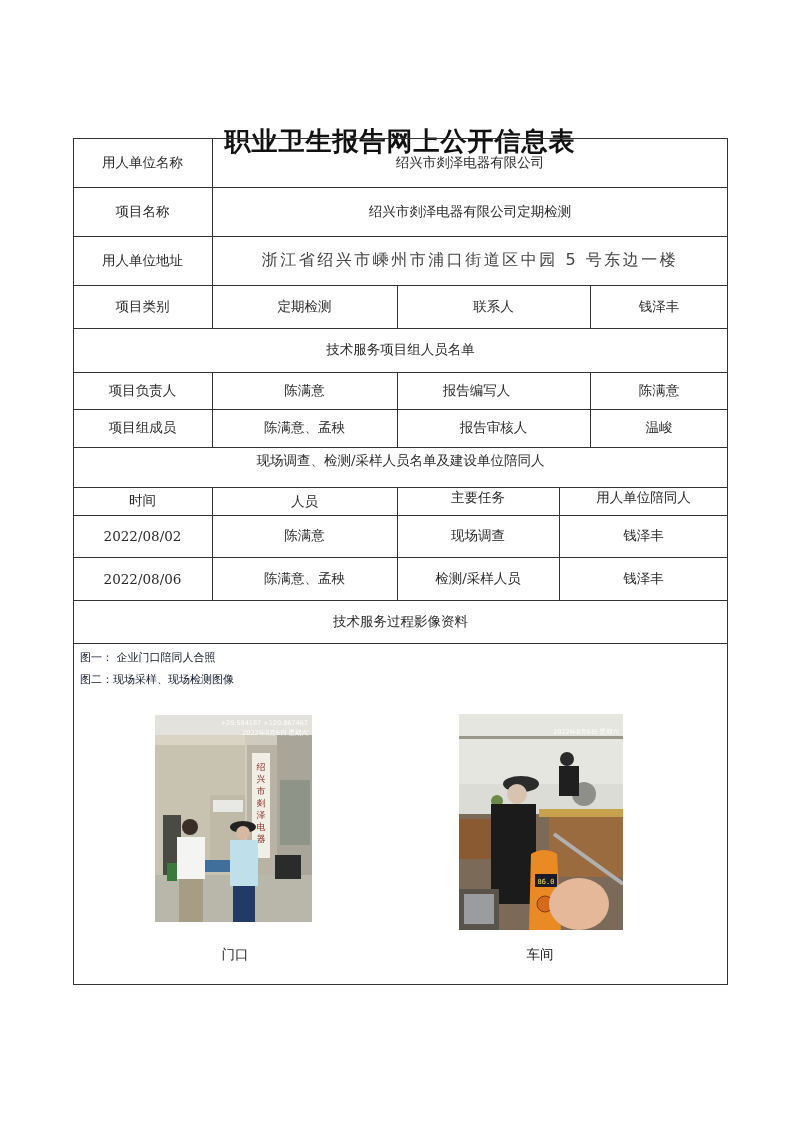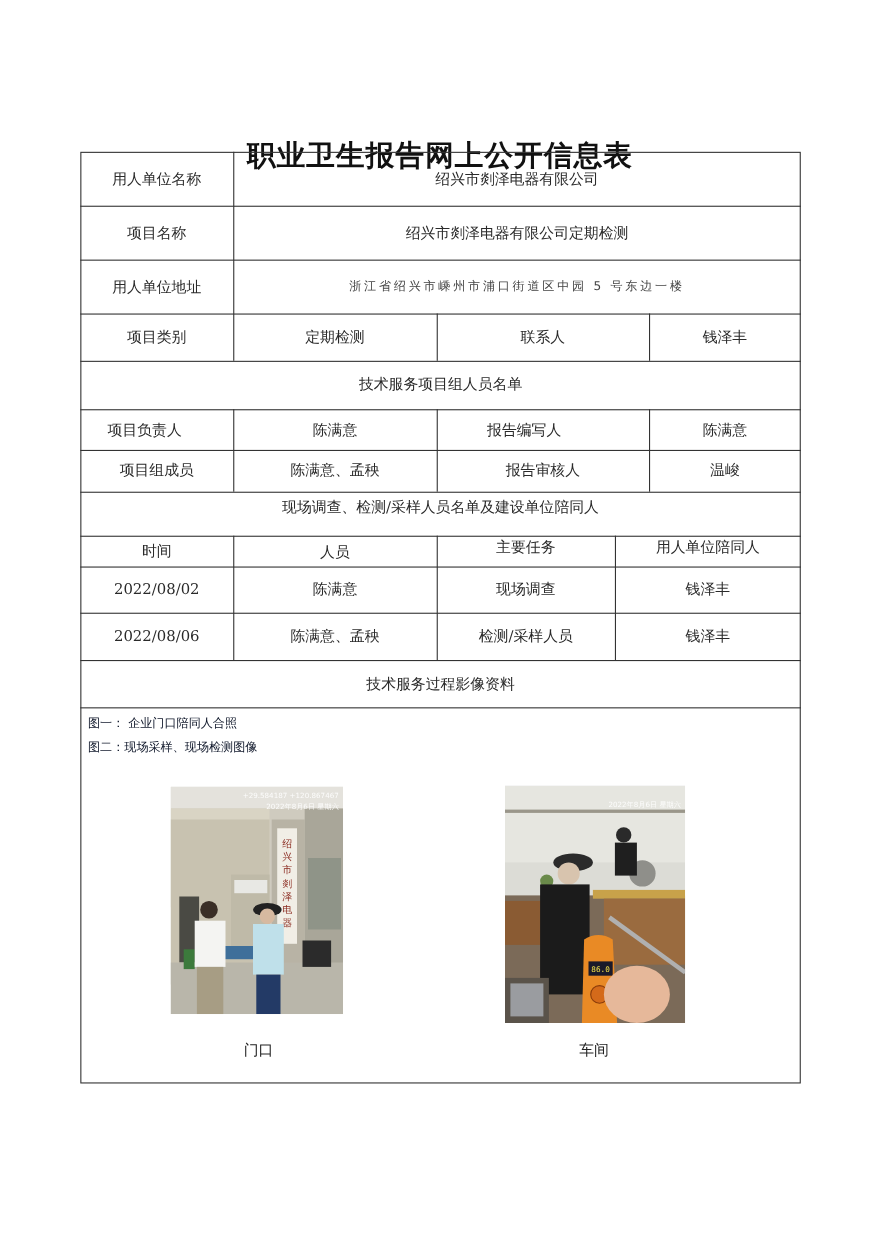--- a/index.html
+++ b/index.html
@@ -18,21 +18,21 @@
     position: absolute; left: 73px; top: 138px; width: 655px; height: 847px;
     border: 1.5px solid #333333; box-sizing: border-box;
   }
   .cell {
     position: absolute; box-sizing: border-box;
     display: flex; align-items: center; justify-content: center;
     font-size: 13.5px; color: #2a2a2a; text-align: center;
   }
   .hline { position: absolute; height: 0; border-top: 1.5px solid #333333; left: 73px; width: 655px; }
   .vline { position: absolute; width: 0; border-left: 1.5px solid #333333; }
-  .addr { letter-spacing: 2.5px; color: #444444; font-family: "DejaVu Sans", "Liberation Sans", sans-serif; font-size: 11px; }
+  .addr { letter-spacing: 2.5px; color: #444444; font-family: "DejaVu Sans", "Liberation Sans", sans-serif; font-size: 16px; }
   .note {
     position: absolute; left: 80px; font-size: 11px; color: #0f172a;
   }
   .photo {
     position: absolute; overflow: hidden;
   }
   .photo .wm {
     position: absolute; right: 4px; color: rgba(255,255,255,0.9);
     font-family: "DejaVu Sans", sans-serif; font-size: 6.5px; text-align: right; line-height: 9px;
   }
@@ -78,21 +78,21 @@
 
 <div class="cell" style="left:73px; top:236px; width:139px; height:49px">用人单位地址</div>
 <div class="cell addr" style="left:212px; top:236px; width:516px; height:49px">浙江省绍兴市嵊州市浦口街道区中园 5 号东边一楼</div>
 
 <div class="cell" style="left:73px; top:285px; width:139px; height:43px">项目类别</div>
 <div class="cell" style="left:212px; top:285px; width:185px; height:43px">定期检测</div>
 <div class="cell" style="left:397px; top:285px; width:193px; height:43px">联系人</div>
 <div class="cell" style="left:590px; top:285px; width:138px; height:43px">钱泽丰</div>
 
 <div class="cell" style="left:73px; top:328px; width:655px; height:44px">技术服务项目组人员名单</div>
-<div class="cell" style="left:62px; top:372px; width:139px; height:37px">项目负责人</div>
+<div class="cell" style="left:73px; top:372px; width:139px; height:37px">项目负责人</div>
 <div class="cell" style="left:212px; top:372px; width:185px; height:37px">陈满意</div>
 <div class="cell" style="left:380px; top:372px; width:193px; height:37px">报告编写人</div>
 <div class="cell" style="left:590px; top:372px; width:138px; height:37px">陈满意</div>
 <div class="cell" style="left:73px; top:409px; width:139px; height:38px">项目组成员</div>
 <div class="cell" style="left:212px; top:409px; width:185px; height:38px">陈满意、孟秧</div>
 <div class="cell" style="left:397px; top:409px; width:193px; height:38px">报告审核人</div>
 <div class="cell" style="left:590px; top:409px; width:138px; height:38px">温峻</div>
 
 <div class="cell" style="left:73px; top:441px; width:655px; height:40px">现场调查、检测/采样人员名单及建设单位陪同人</div>
 <div class="cell" style="left:73px; top:487px; width:139px; height:28px">时间</div>

